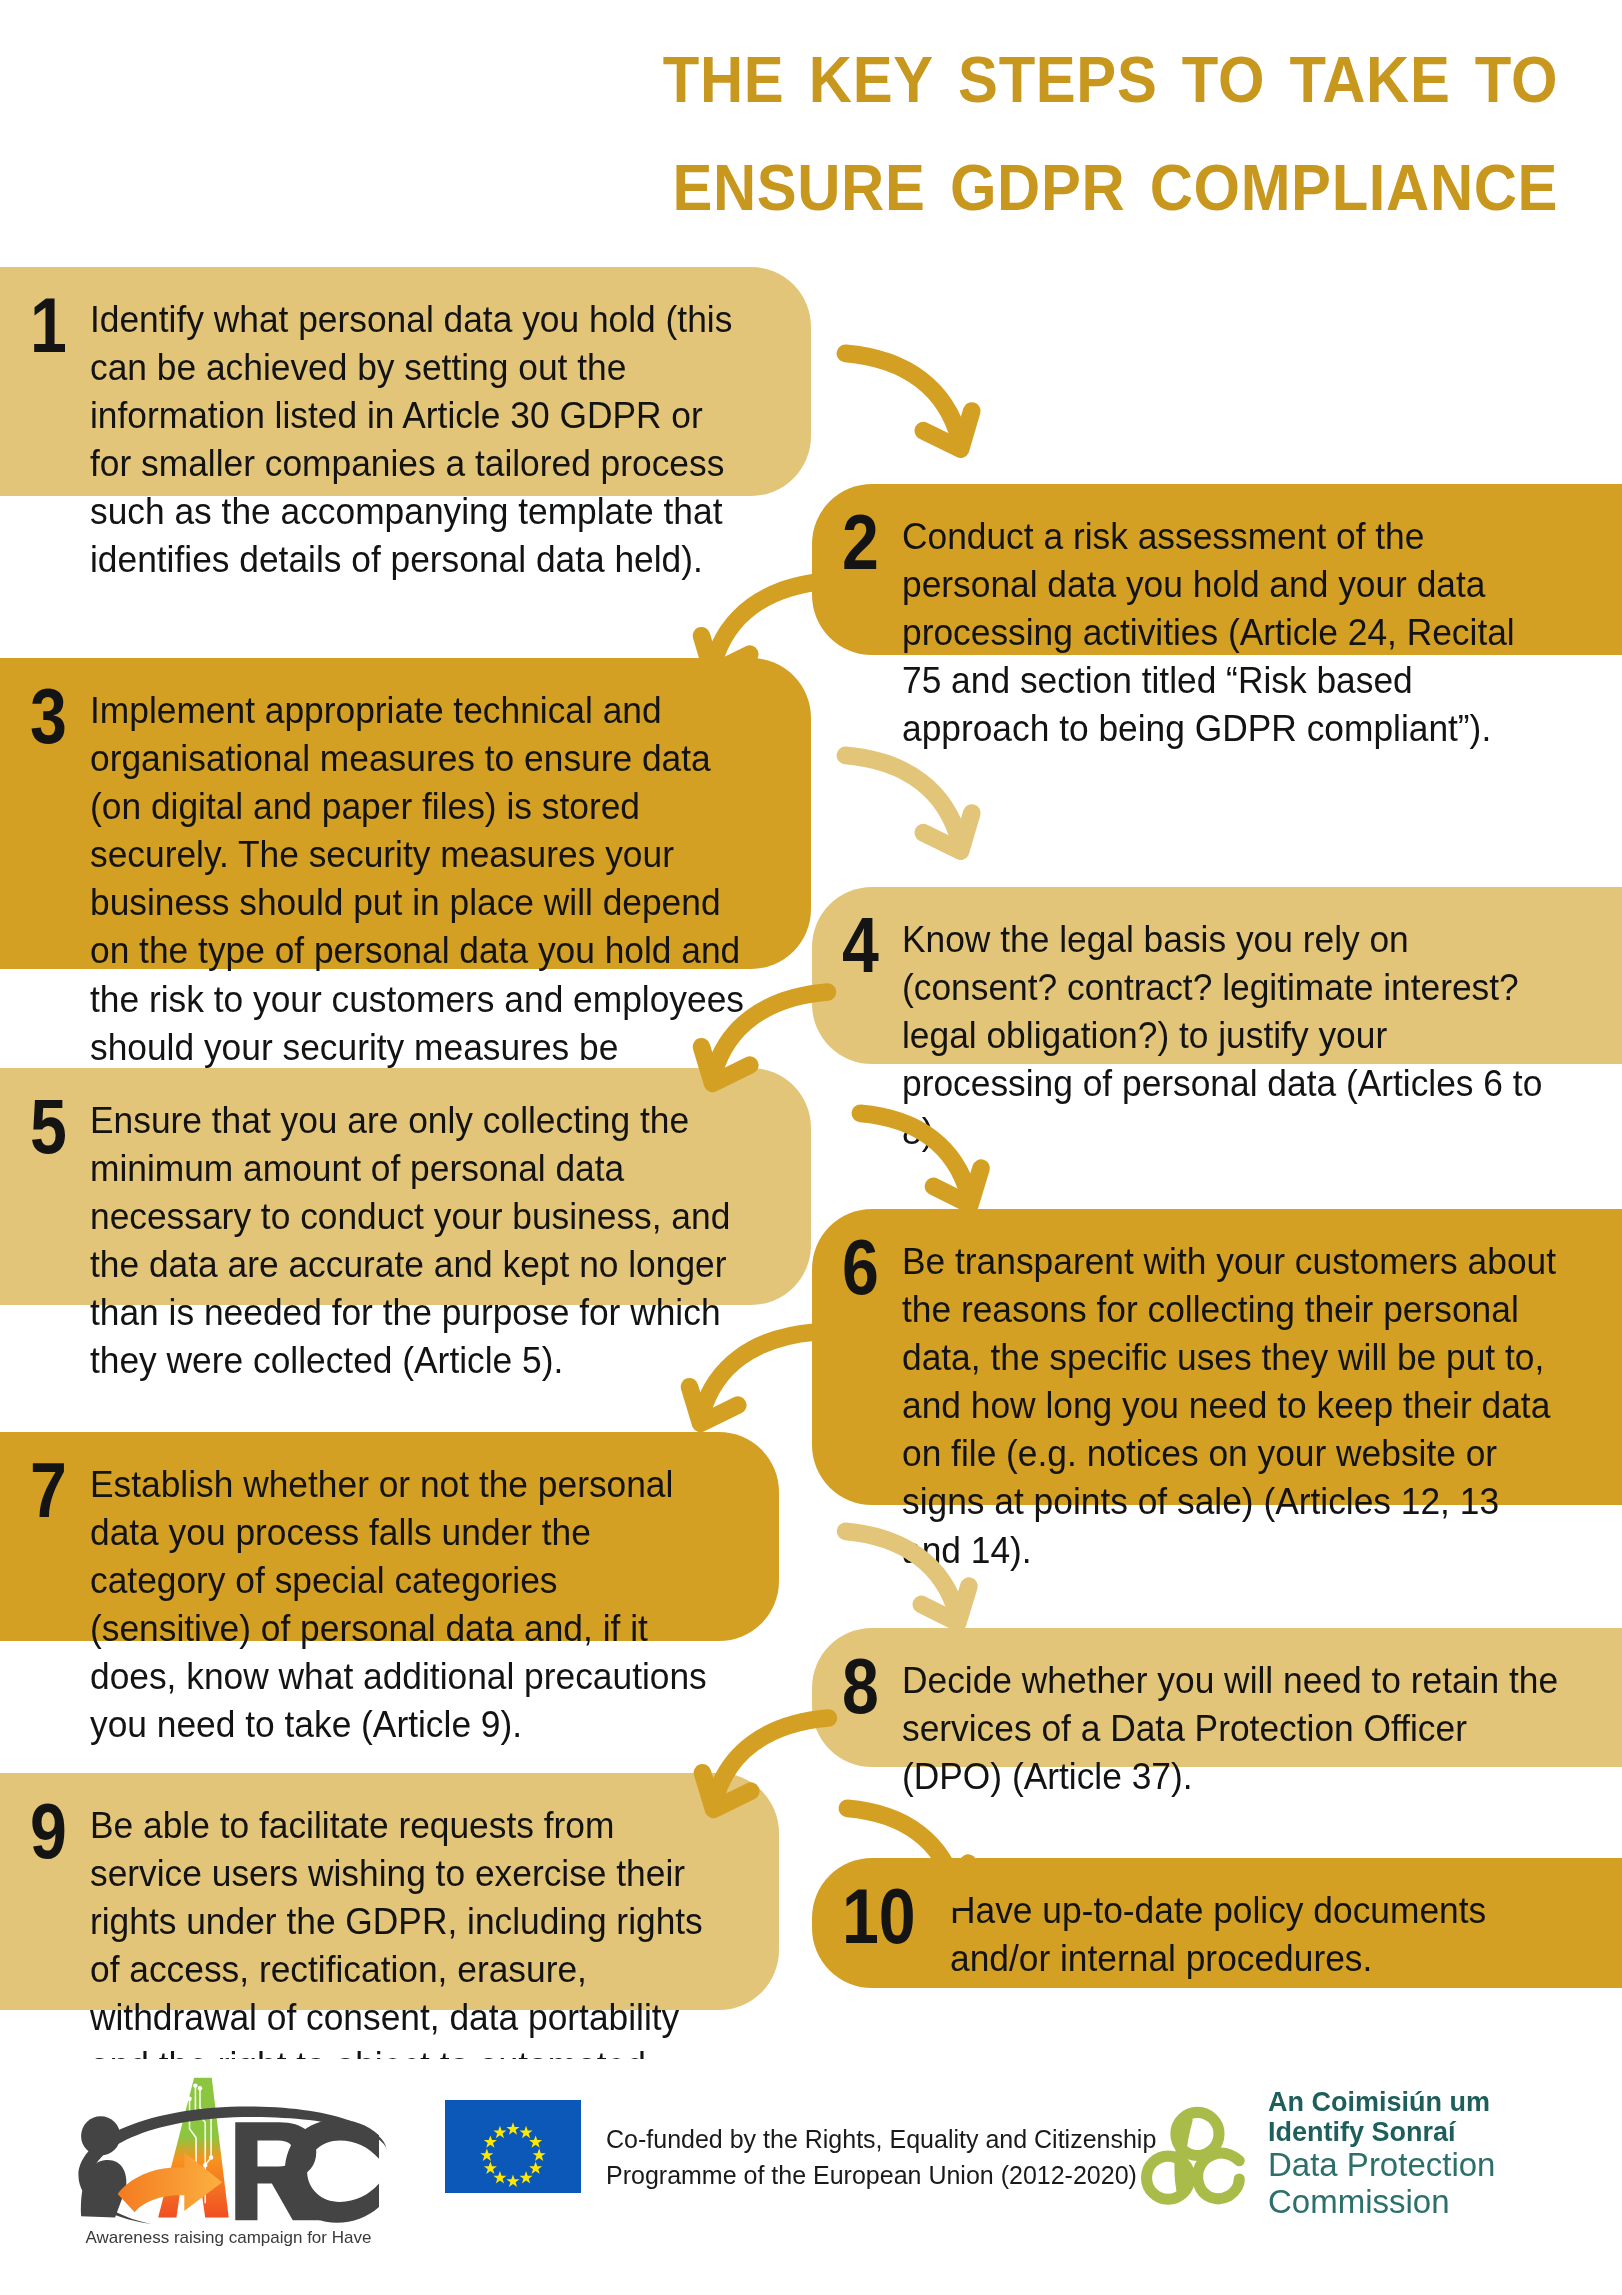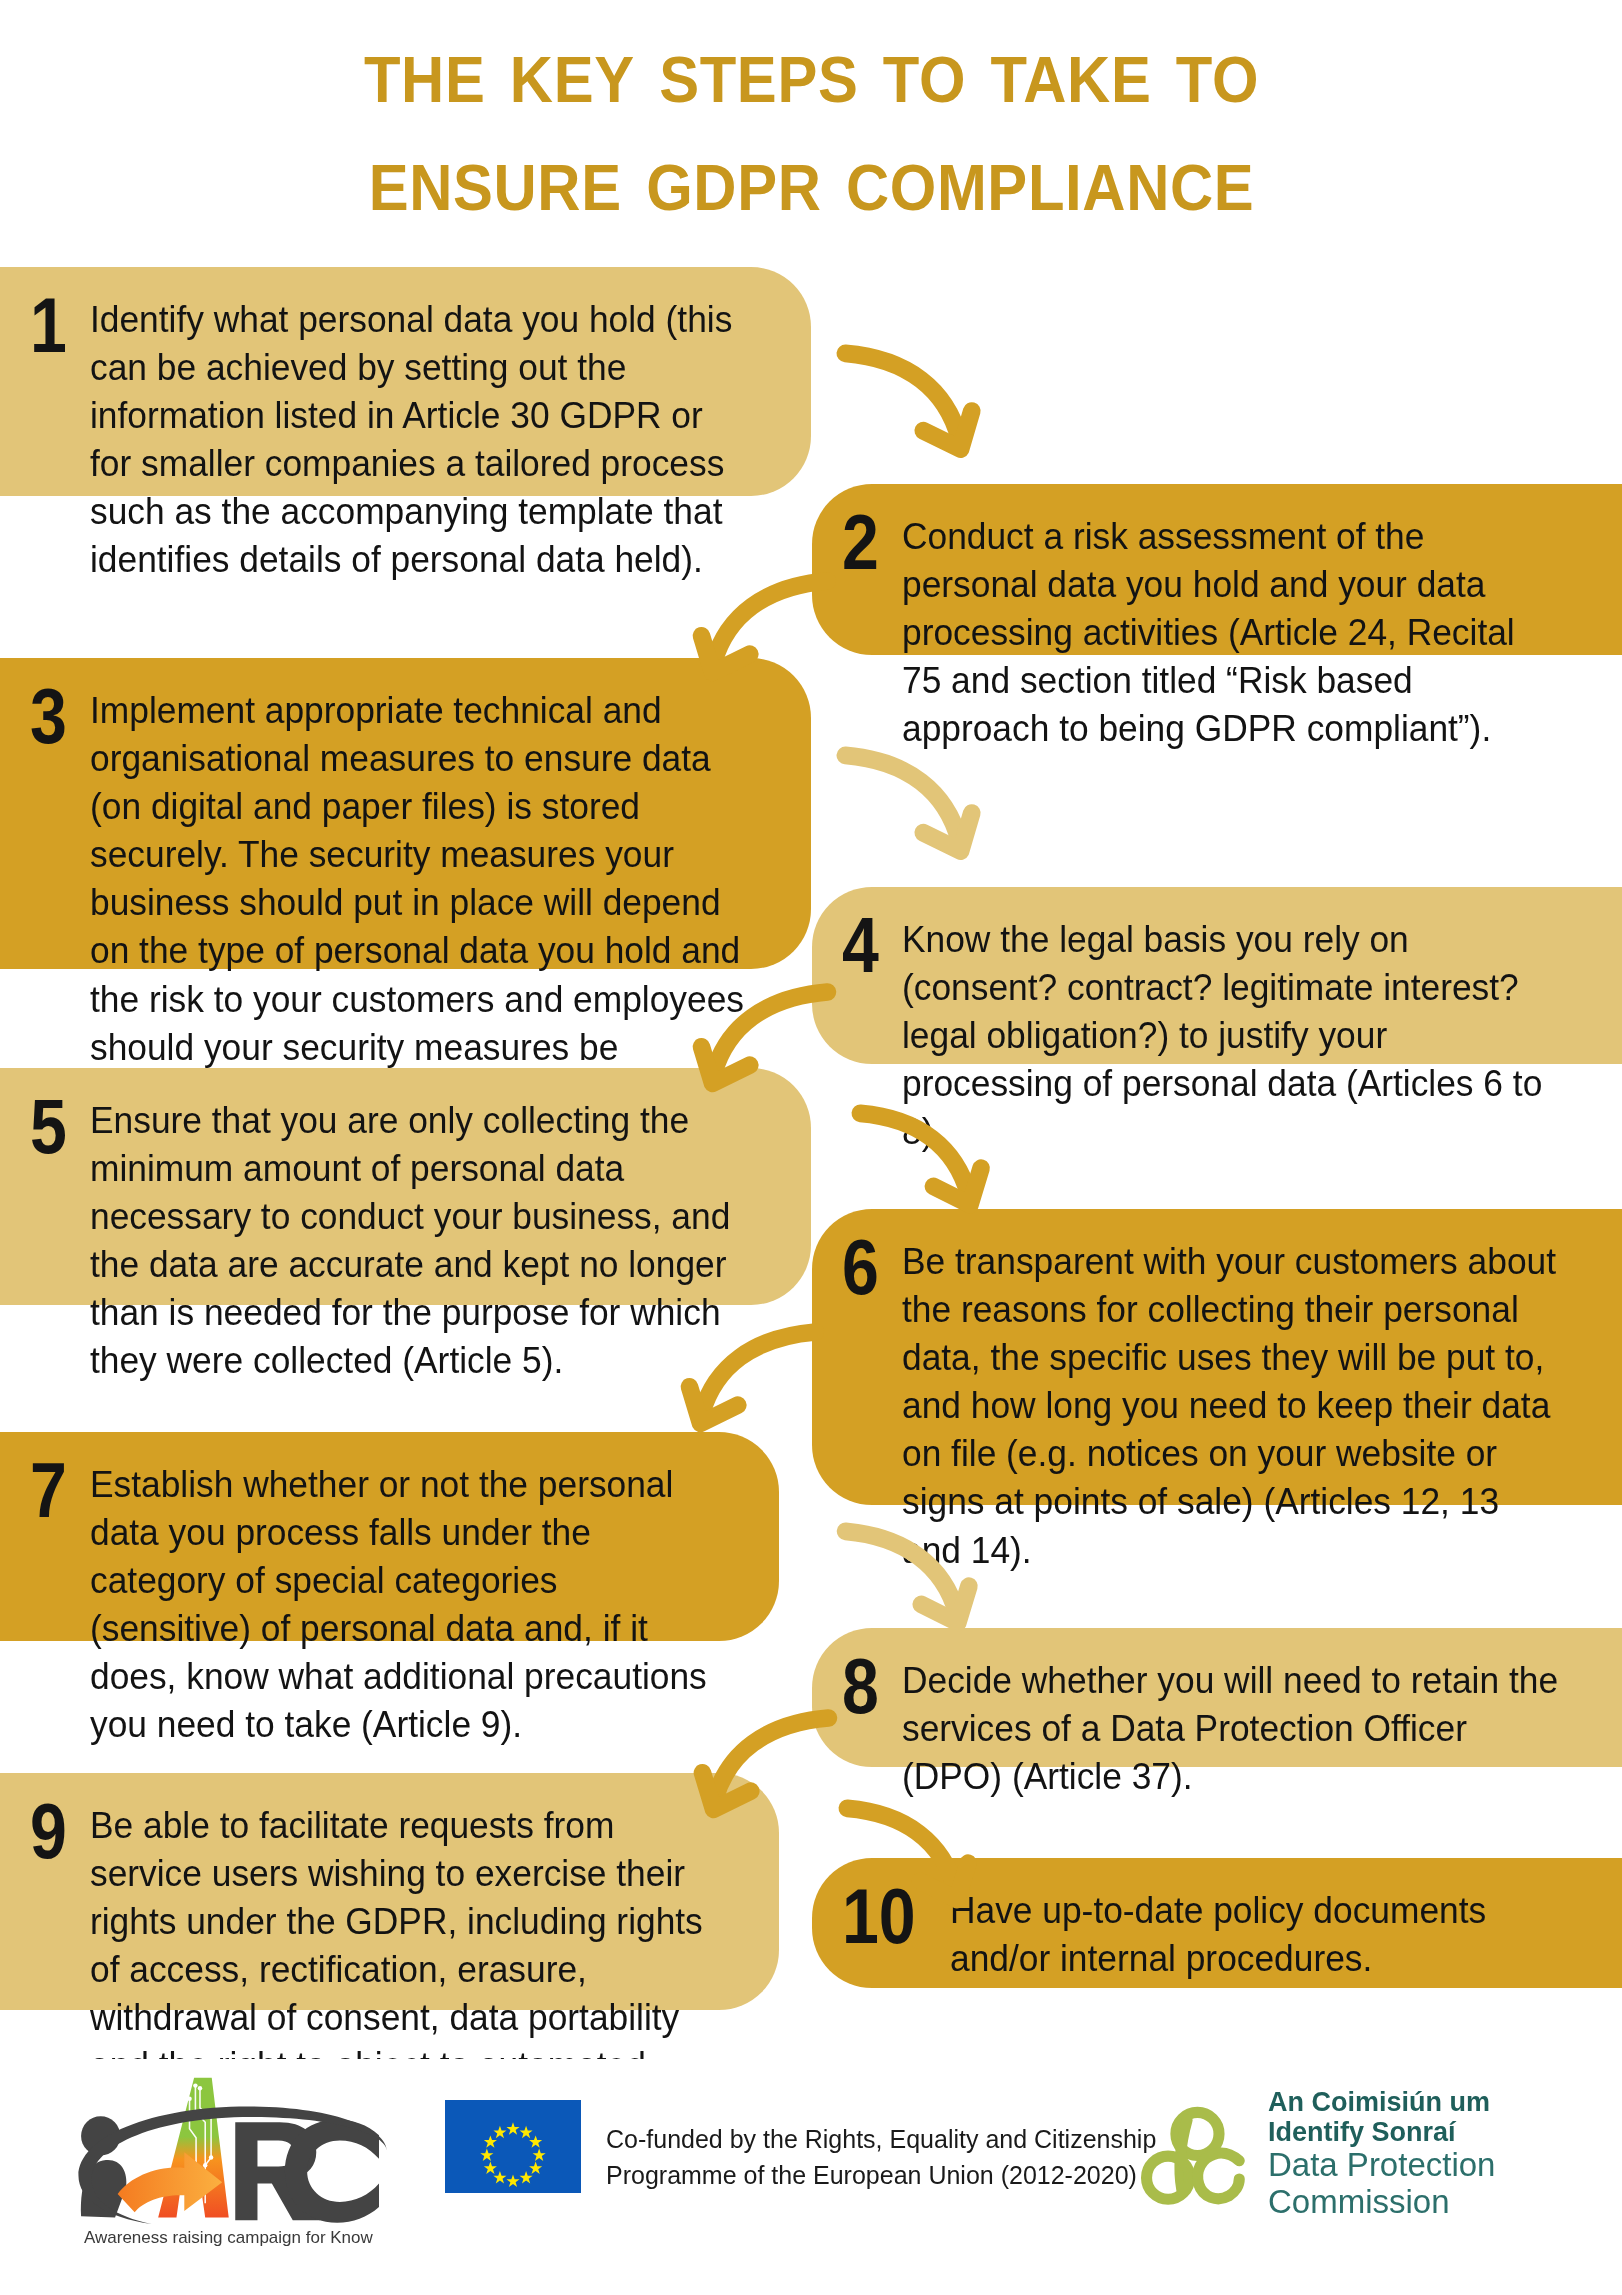--- a/index.html
+++ b/index.html
@@ -19,21 +19,21 @@
     background: #ffffff;
     overflow: hidden;
   }
 
   
   .title-block {
     position: absolute;
     top: 17px;
     left: 0;
     width: 1623px;
-    text-align: center;
+    text-align: right;
   }
   .title-line {
     color: #C8971E;
     font-family: "Liberation Sans Narrow", "Liberation Sans", sans-serif;
     font-weight: bold;
     font-size: 93px;
     line-height: 1.16;
     letter-spacing: 0.7px;
     font-variant: small-caps;
     text-transform: lowercase;
@@ -330,21 +330,21 @@
                  L 488 180 C 472 198, 452 208, 428 208 C 400 208, 378 188, 378 161
                  C 378 134, 400 114, 428 114 C 452 114, 472 124, 488 142 Z" fill="#444444"></path>
 
         <path d="M28 168 C 28 108, 140 62, 288 62 C 418 62, 500 96, 500 130
                  C 500 104, 420 78, 292 78 C 152 78, 48 120, 48 174
                  C 48 206, 84 230, 140 242 C 70 232, 28 204, 28 168 Z" fill="#444444"></path>
 
         <path d="M88 196 C 108 168, 152 152, 190 156 L 190 132 L 248 178 L 190 222 L 190 198
                  C 160 196, 128 206, 114 224 Z" fill="url(#gArr)"></path>
       </svg>
-      <div class="arc-caption">Awareness raising campaign for Know</div>
+      <div class="arc-caption">Awareness raising campaign for Have</div>
     </div>
 
     <div class="eu-block">
       <div class="eu-flag">
         <svg viewBox="0 0 208 142" width="136" height="93">
           <g fill="#FFE800">
             <polygon points="104,34 106.5,41.2 114,41.2 108,45.7 110.3,53 104,48.5 97.7,53 100,45.7 94,41.2 101.5,41.2"></polygon>
             <polygon points="124,39.4 126.5,46.6 134,46.6 128,51.1 130.3,58.4 124,53.9 117.7,58.4 120,51.1 114,46.6 121.5,46.6"></polygon>
             <polygon points="138.6,54 141.1,61.2 148.6,61.2 142.6,65.7 144.9,73 138.6,68.5 132.3,73 134.6,65.7 128.6,61.2 136.1,61.2"></polygon>
             <polygon points="144,74 146.5,81.2 154,81.2 148,85.7 150.3,93 144,88.5 137.7,93 140,85.7 134,81.2 141.5,81.2"></polygon>

